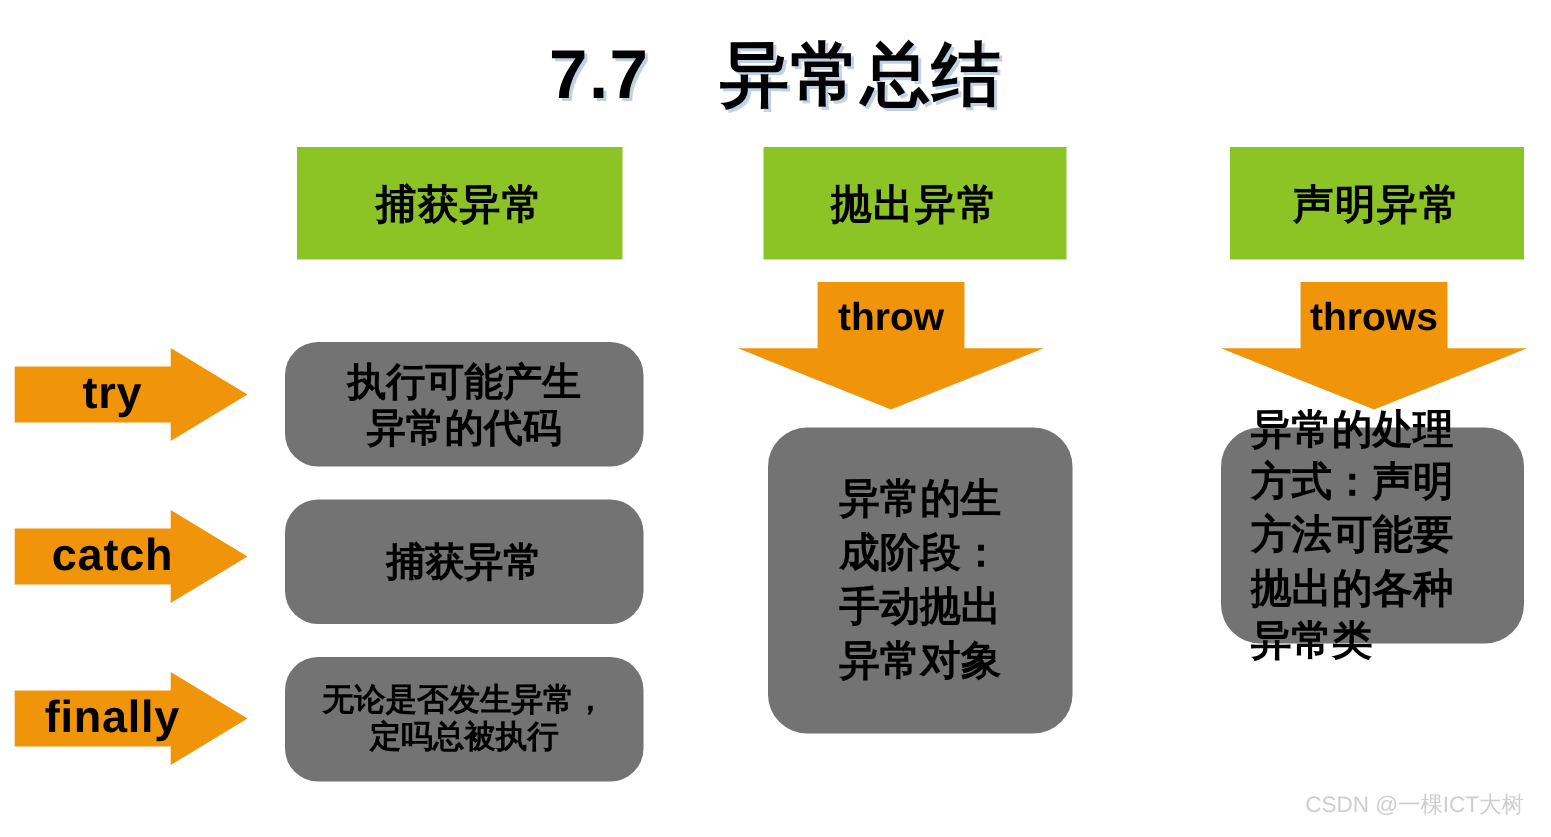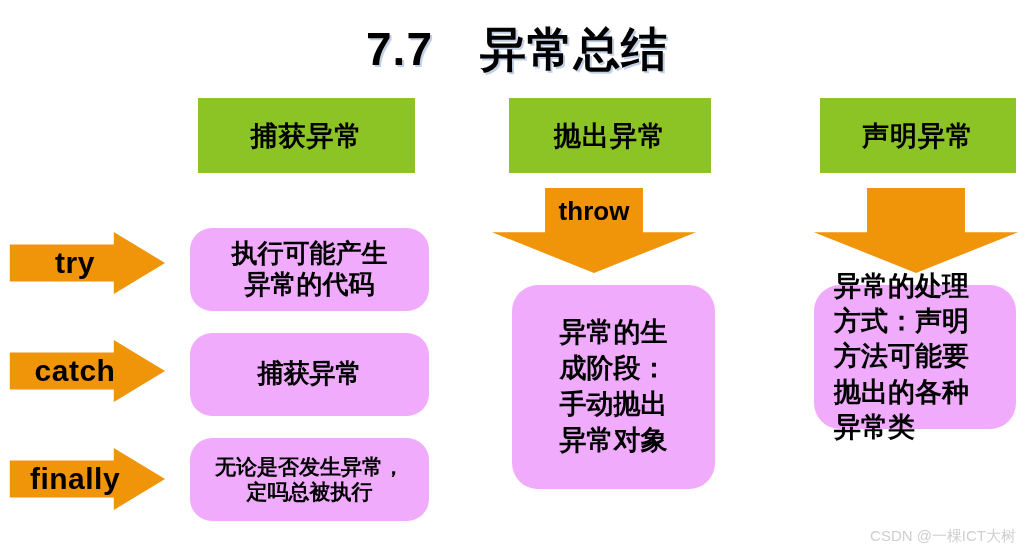--- a/index.html
+++ b/index.html
@@ -51,31 +51,30 @@
     font-size: 27px;
     letter-spacing: 1px;
   }
   #hdr-catch  { left: 198px; top: 98px; width: 217px; height: 75px; }
   #hdr-throw  { left: 509px; top: 98px; width: 202px; height: 75px; }
   #hdr-declare{ left: 820px; top: 98px; width: 196px; height: 75px; }
 
   
   .round-box {
     position: absolute;
-    background: #f0abfc;
+    background: #737373;
     border-radius: 22px;
     display: flex;
     align-items: center;
     justify-content: center;
     color: #000000;
     font-weight: bold;
     text-align: center;
     line-height: 1.18;
     white-space: pre-line;
-    font-family: Liberation Serif, serif;
   }
   #box-try     { left: 190px; top: 228px; width: 239px; height: 83px; font-size: 26px; }
   #box-catch   { left: 190px; top: 333px; width: 239px; height: 83px; font-size: 26px; }
   #box-finally { left: 190px; top: 438px; width: 239px; height: 83px; font-size: 21px; letter-spacing: 0px; }
 
   #box-throw {
     left: 488px; top: 285px; width: 203px; height: 204px;
     font-size: 27px; border-radius: 26px;
     line-height: 1.33;
     margin-left: 24px;
@@ -199,20 +198,21 @@
     <div class="shape"></div>
     <div class="arrow-label">throw</div>
   </div>
   <div class="round-box" id="box-throw">异常的生
 成阶段：
 手动抛出
 异常对象</div>
 
   <div class="arrow-down" id="arrow-throws">
     <div class="shape"></div>
+    <div class="arrow-label">throws</div>
   </div>
   <div class="round-box" id="box-declare">异常的处理
 方式：声明
 方法可能要
 抛出的各种
 异常类</div>
 
   <div class="watermark">
     <span class="wm-back">ICT大树</span>
     <span class="wm-front">CSDN @一棵</span>

